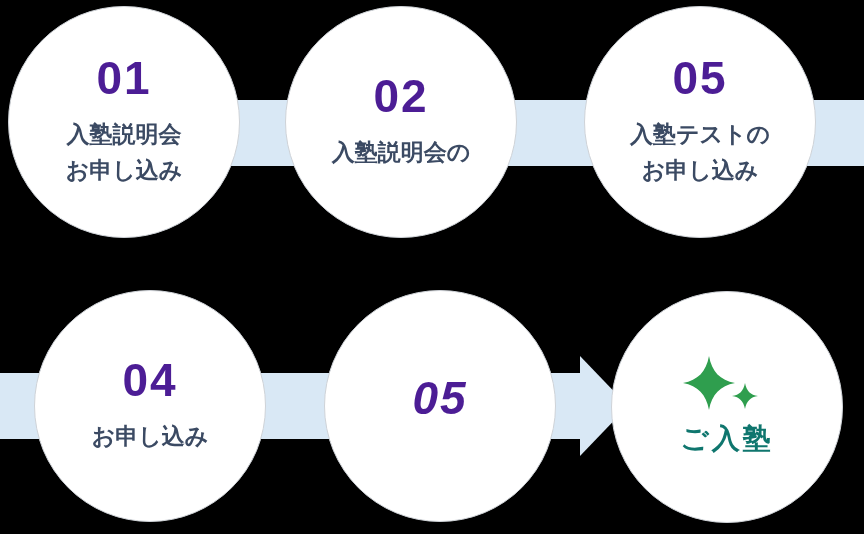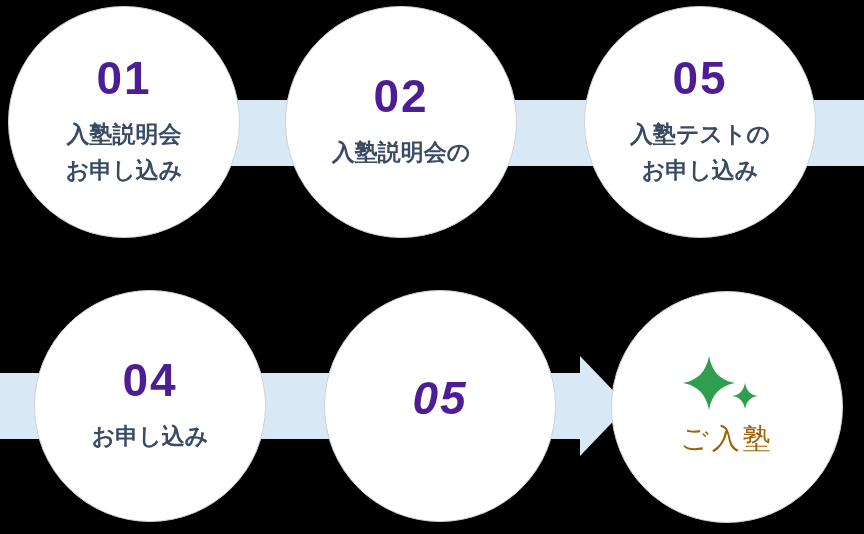--- a/index.html
+++ b/index.html
@@ -47,22 +47,22 @@
   }
   .label{
     font-size:23px;
     font-weight:700;
     color:#3b4a63;
     line-height:1.55;
   }
   .label span{display:block;}
   .goal-label{
     font-size:28px;
-    font-weight:400;
-    color:#a16207;
+    font-weight:700;
+    color:#0f766e;
     letter-spacing:3px;
     margin-top:10px;
   }
   .sparkles{
     width:78px;height:54px;
     margin-left:-14px;
   }
 </style>
 </head>
 <body>

